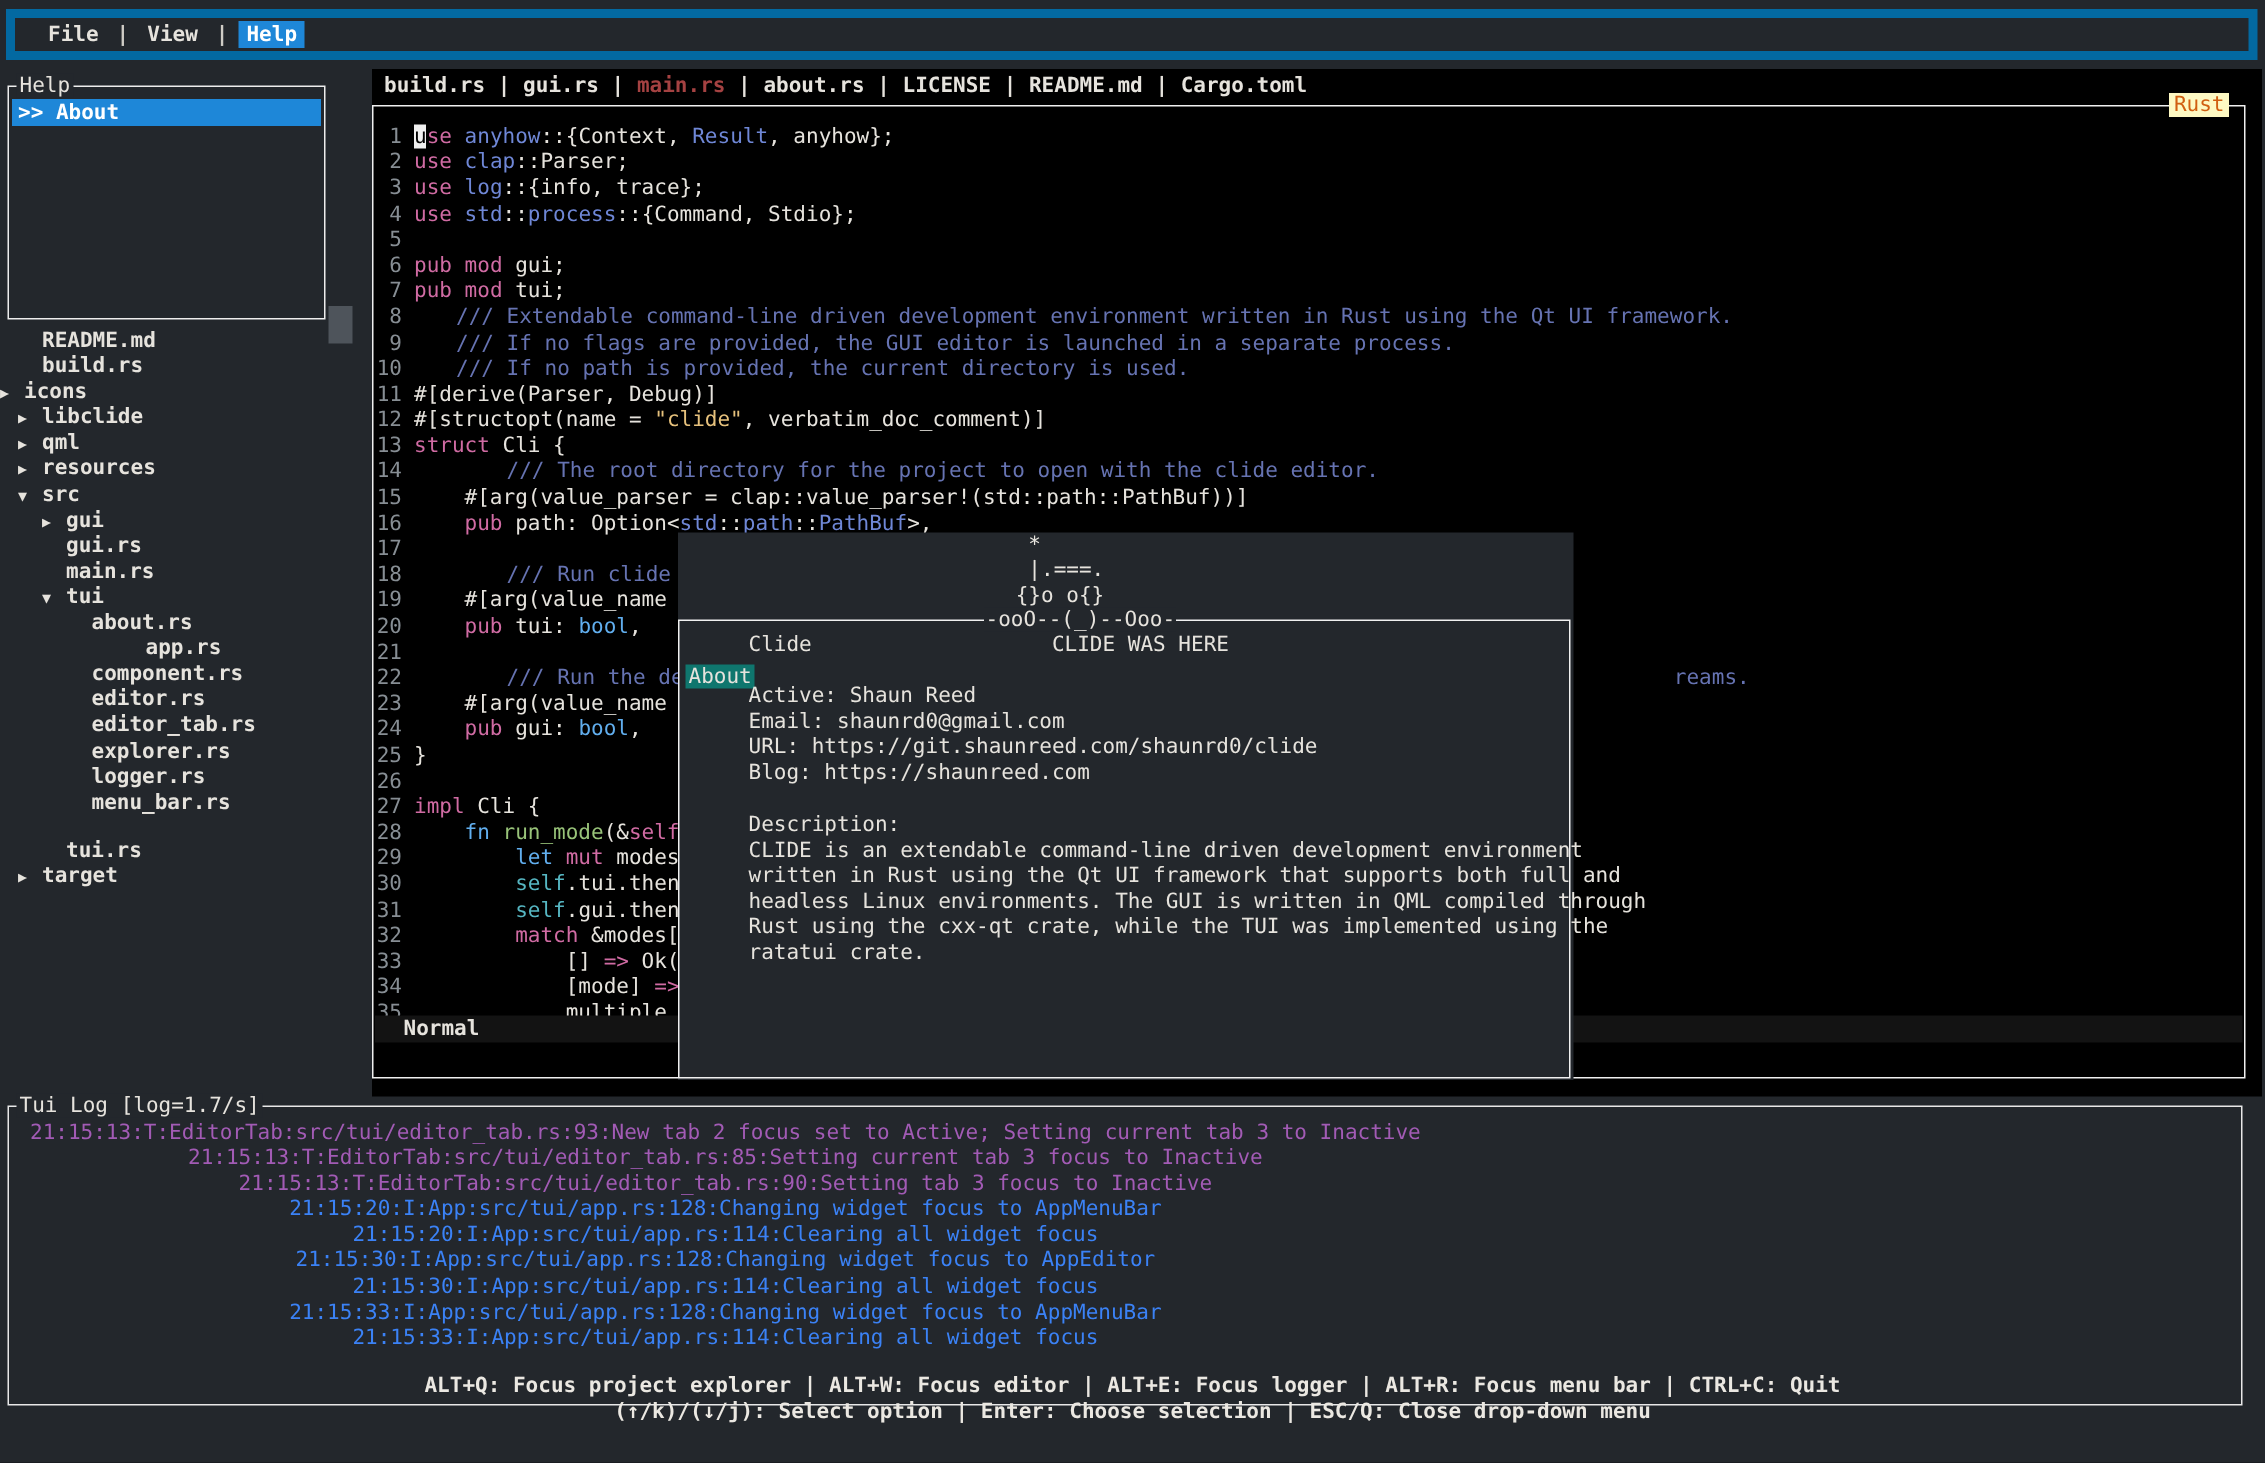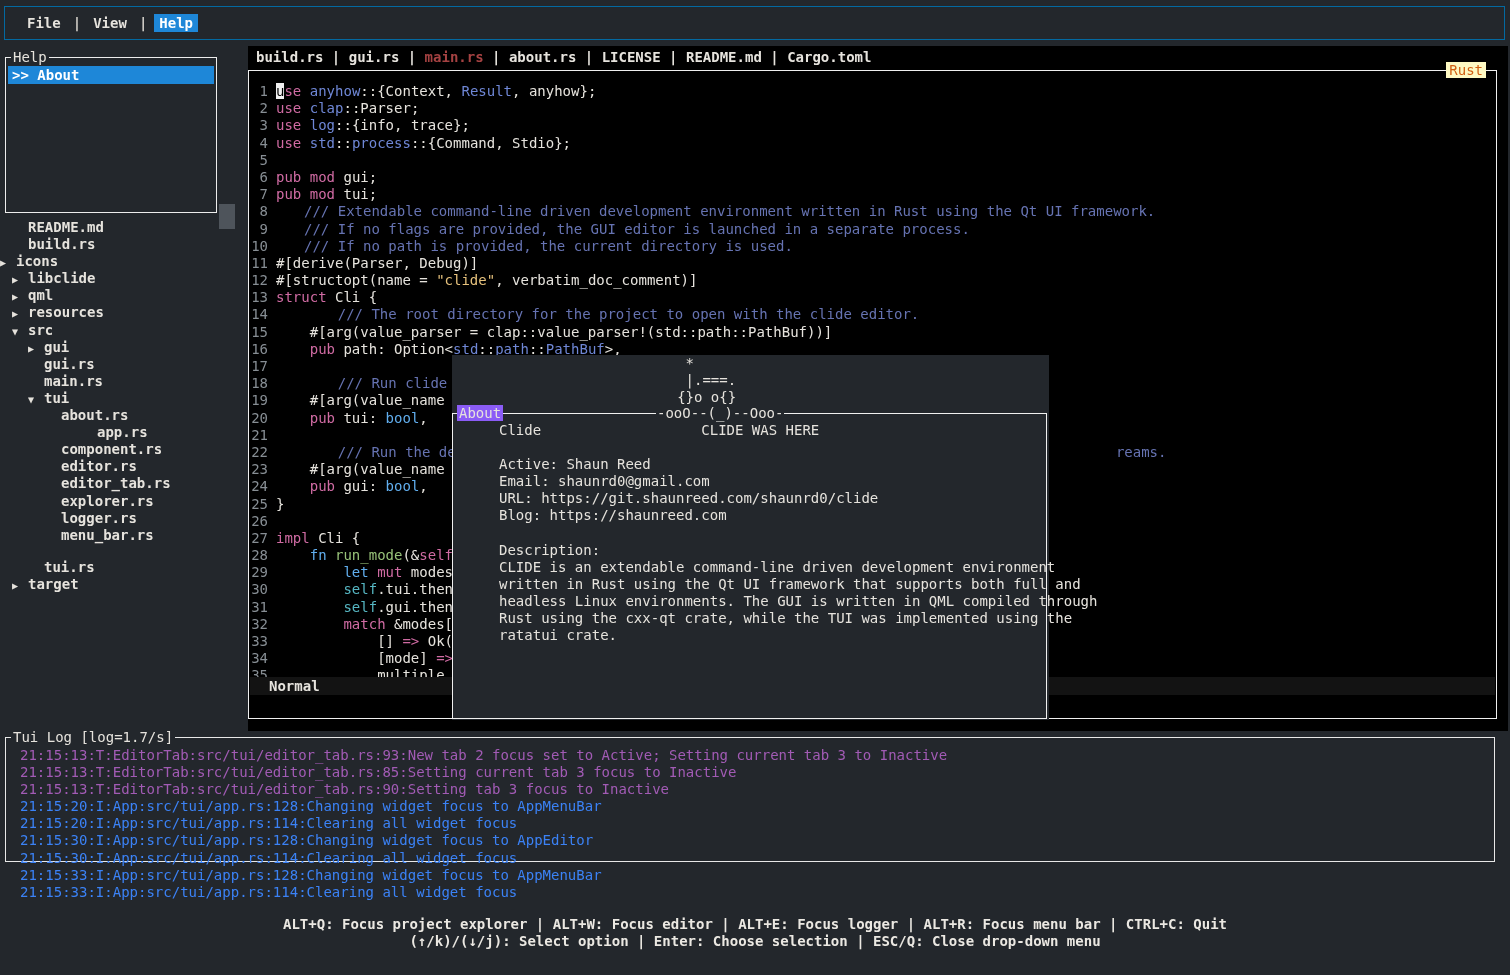--- a/index.html
+++ b/index.html
@@ -1,21 +1,21 @@
 <!DOCTYPE html>
 <html><head>
 <meta charset="utf-8">
 <style>
   * { margin:0; padding:0; box-sizing:border-box; }
   html,body { width:1510px; height:975px; background:#23272c; overflow:hidden;
               font-family:"DejaVu Sans Mono", monospace; font-size:14px; color:#e6e3dd; }
   .abs { position:absolute; }
 
   
-  #menubar { left:4px; top:6px; width:1501px; height:34px; border:1px solid #0369a1;
+  #menubar { left:4px; top:6px; width:1501px; height:34px; border:6px solid #0369a1;
              display:flex; align-items:center; padding-left:17px; font-weight:bold; }
   .m-item { padding:1px 5px; cursor:default; }
   .m-item.sel { background:#1e87d8; color:#fff; }
   .m-sep { margin:0 7px; color:#cfccc6; }
 
   
   #dropdown { left:5px; top:57px; width:212px; height:156px; border:1px solid #ededed; }
   .box-title { position:absolute; top:-9px; left:5px; background:#23272c; padding:0 2px; line-height:16px; }
   #dd-item { position:absolute; top:8px; left:2px; right:2px; height:18px; background:#1e87d8;
              color:#fff; font-weight:bold; line-height:18px; padding-left:4px; white-space:pre; }
@@ -47,27 +47,27 @@
   .c-str { color:#e6c17c; }
   .c-cur { background:#f0f0f0; color:#000; }
   #statusrow { position:absolute; left:1px; right:1px; top:606px; height:18px; background:#131313;
                line-height:18px; font-weight:bold; padding-left:19px; }
 
   
   #popup { left:452px; top:355px; width:597px; height:365px; background:#23272c; }
   #popup-art { position:absolute; left:6px; top:0; }
   #popup-art div { height:17.1px; line-height:17.1px; white-space:pre; }
   #pbox { position:absolute; left:0; top:58px; width:595px; height:306px; border:1px solid #f0f0f0; }
-  #pbox .box-title { left:4px; background:#8b5cf6; }
+  #pbox .box-title { left:4px; background:#0f766e;margin-top:38px; }
   #pembed { position:absolute; top:-9px; left:203px; background:#23272c; padding:0 1px; line-height:16px; }
   #plines { position:absolute; left:6px; top:8px; }
   #plines div { height:17.1px; line-height:17.1px; white-space:pre;margin-left:40px; }
 
   
-  #logpanel { left:5px; top:737px; width:1490px; height:125px; border:1px solid #e8e8e8; }
+  #logpanel { left:5px; top:737px; width:1490px; height:200px; border:1px solid #e8e8e8;text-align:center; }
   #loglines { position:absolute; left:14px; top:9px; }
   .log-line { height:17.1px; line-height:17.1px; white-space:pre; }
   .log-trace { color:#a25bb5; }
   .log-info  { color:#3b82f6; }
 
   
   #helpbar { left:0; top:916px; width:1510px; text-align:center; font-weight:bold; color:#ebe8e2; }
   #helpbar div { height:17.1px; line-height:17.1px; white-space:pre; }
 </style>
 </head>

